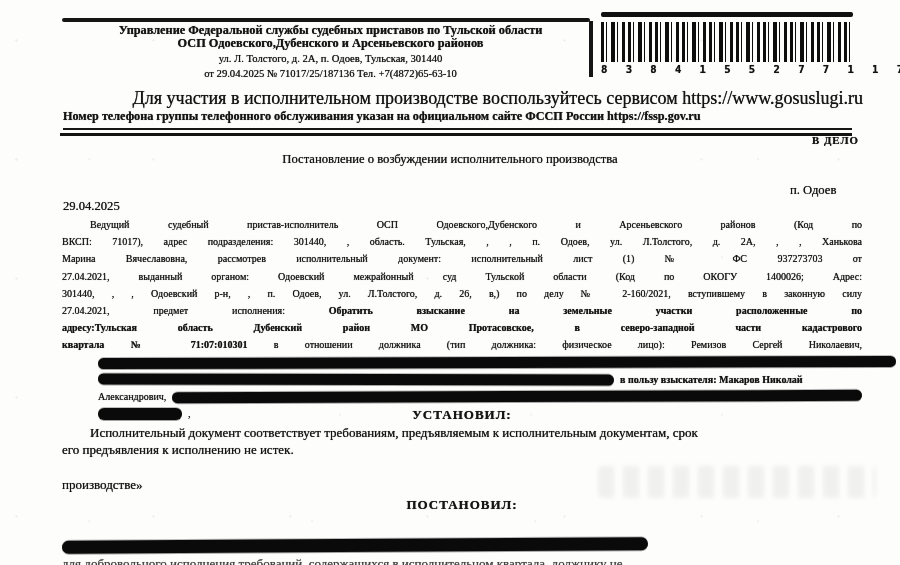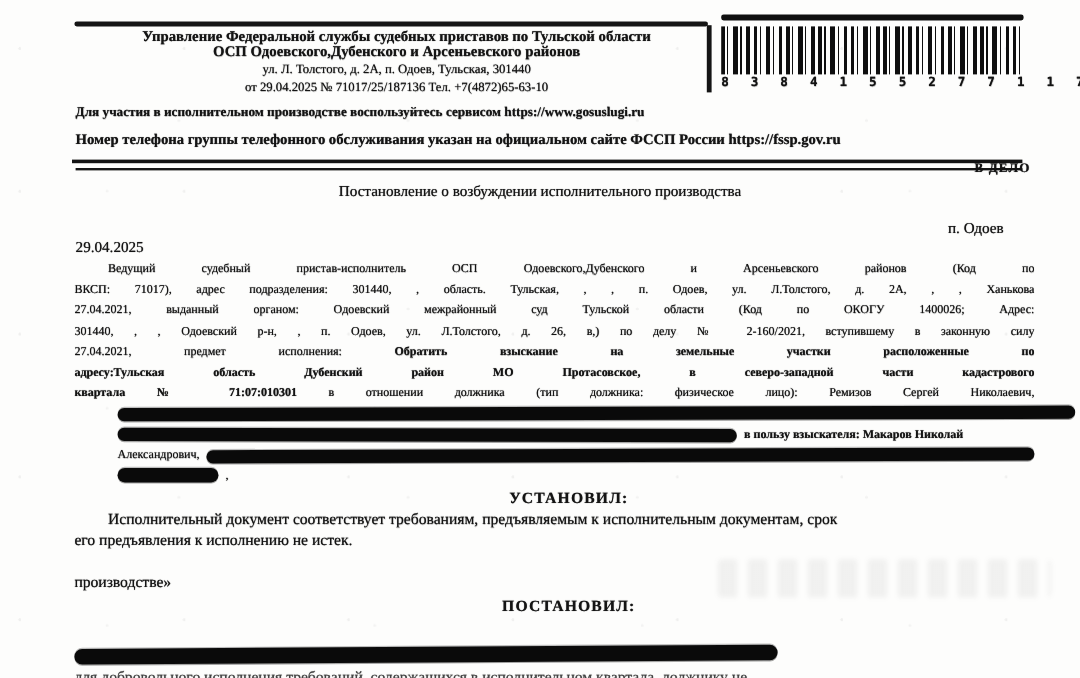--- a/index.html
+++ b/index.html
@@ -27,22 +27,22 @@
     background:repeating-linear-gradient(90deg,
       #0e0e0e 0 3px, transparent 3px 5px,
       #0e0e0e 5px 6px, transparent 6px 10px,
       #0e0e0e 10px 14px, transparent 14px 16px,
       #0e0e0e 16px 17px, transparent 17px 21px,
       #0e0e0e 21px 24px, transparent 24px 27px);
   }
   .bc-digits{margin-top:1px;font-family:"DejaVu Sans Mono",monospace;font-weight:700;
     font-size:10.5px;letter-spacing:6px;white-space:nowrap;color:#121212;}
   
-  .notice1{left:63px;top:88px;width:800px;font-weight:700;font-size:11px;}
-  .notice2{left:63px;top:109px;width:789px;font-weight:700;font-size:12.2px;padding-bottom:16px;border-bottom:2px solid #161616;}
+  .notice1{left:63px;top:88px;width:800px;font-weight:400;font-size:18px;text-align:right;}
+  .notice2{left:63px;top:109px;width:789px;font-weight:700;font-size:12.2px;padding-bottom:4px;border-bottom:2px solid #161616;}
   .double-rule{left:60px;top:129px;width:792px;height:4px;border-bottom:3px solid #131313;}
   .in-case{left:812px;top:134px;font-weight:700;font-size:10.8px;letter-spacing:1px;}
   
   .title{left:50px;top:152px;width:800px;text-align:center;font-size:12.6px;}
   .doc-date{left:63px;top:188px;font-size:12.6px;margin-top:11px;}
   .doc-place{left:790px;top:183px;font-size:12.6px;}
   
   .body-block{left:62px;top:216px;width:800px;font-size:10px;}
   .bline{height:17.2px;line-height:17.2px;white-space:nowrap;}
   .jline{text-align:justify;text-align-last:justify;white-space:normal;overflow:hidden;}
@@ -51,21 +51,21 @@
   b{font-weight:700;}
   
   .bar{background:#0a0a0a;height:11px;border-radius:6px;flex:none;
        box-shadow:0 1px 0 rgba(0,0,0,.35), 0 -1px 0 rgba(0,0,0,.25);}
   .bar-full{width:798px;transform:rotate(-.15deg);}
   .bar-w520{width:516px;transform:rotate(.12deg);}
   .bar-grow{flex:1;transform:rotate(-.2deg);}
   .bar-short{width:84px;height:12px;}
   .bar-post{left:62px;top:539px;width:586px;height:13px;transform:rotate(-.35deg);border-radius:7px;}
   
-  .sec-head{width:800px;left:62px;text-align:center;font-weight:700;font-size:13px;letter-spacing:1px;margin-left:12px;}
+  .sec-head{width:800px;left:62px;text-align:center;font-weight:700;font-size:13px;letter-spacing:1px;}
   .h-ust{top:407px;}
   .h-post{top:497px;}
   .sec-line{left:62px;width:800px;font-size:13px;line-height:17.2px;}
   .p1a{top:424px;}
   .p1b{top:441px;}
   .p2a{top:459px;}
   .p2b{top:476px;}
   .item1{top:521px;}
   
   .watermark{left:598px;top:466px;width:278px;height:32px;border-radius:4px;
@@ -100,20 +100,21 @@
   <div class="abs double-rule"></div>
   <div class="abs in-case">В ДЕЛО</div>
 
   <div class="abs title">Постановление о возбуждении исполнительного производства</div>
   <div class="abs doc-date">29.04.2025</div>
   <div class="abs doc-place">п. Одоев</div>
 
   <div class="abs body-block">
     <div class="bline jline indent">Ведущий судебный пристав-исполнитель ОСП Одоевского,Дубенского и Арсеньевского районов (Код по</div>
     <div class="bline jline">ВКСП: 71017), адрес подразделения: 301440, , область. Тульская, , , п. Одоев, ул. Л.Толстого, д. 2А, , , Ханькова</div>
+    <div class="bline jline">Марина Вячеславовна, рассмотрев исполнительный документ: исполнительный лист (1) № ФС 937273703 от</div>
     <div class="bline jline">27.04.2021, выданный органом: Одоевский межрайонный суд Тульской области (Код по ОКОГУ 1400026; Адрес:</div>
     <div class="bline jline">301440, , , Одоевский р-н, , п. Одоев, ул. Л.Толстого, д. 26, в,) по делу № 2-160/2021, вступившему в законную силу</div>
     <div class="bline jline"><span>27.04.2021, предмет исполнения: </span><b>Обратить взыскание на земельные участки расположенные по</b></div>
     <div class="bline jline"><b>адресу:Тульская область Дубенский район МО Протасовское, в северо-западной части кадастрового</b></div>
     <div class="bline jline"><b>квартала № 71:07:010301</b><span> в отношении должника (тип должника: физическое лицо): Ремизов Сергей Николаевич,</span></div>
     <div class="bline flexline">
         <span class="bar bar-full"></span>
       </div>
     <div class="bline flexline">
         <span class="bar bar-w520"></span>

